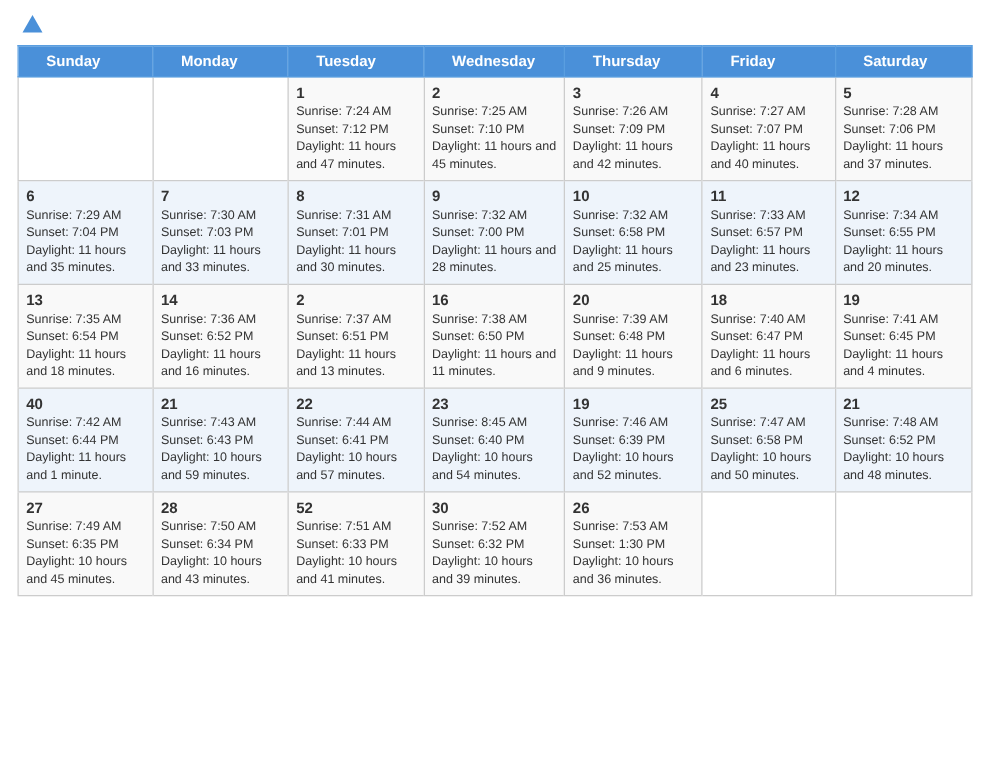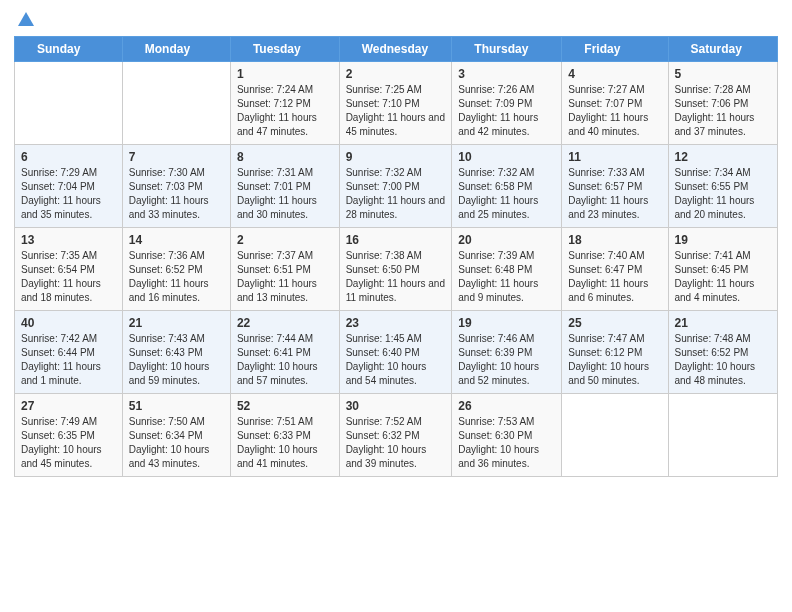--- a/index.html
+++ b/index.html
@@ -260,72 +260,72 @@
 Daylight: 10 hours and 59 minutes.</div>
           </td>
           <td>
             <span class="day-number">22</span>
             <div class="day-detail">Sunrise: 7:44 AM
 Sunset: 6:41 PM
 Daylight: 10 hours and 57 minutes.</div>
           </td>
           <td>
             <span class="day-number">23</span>
-            <div class="day-detail">Sunrise: 1:45 AM
+            <div class="day-detail">Sunrise: 8:45 AM
 Sunset: 6:40 PM
 Daylight: 10 hours and 54 minutes.</div>
           </td>
           <td>
             <span class="day-number">19</span>
             <div class="day-detail">Sunrise: 7:46 AM
 Sunset: 6:39 PM
 Daylight: 10 hours and 52 minutes.</div>
           </td>
           <td>
             <span class="day-number">25</span>
             <div class="day-detail">Sunrise: 7:47 AM
-Sunset: 6:12 PM
+Sunset: 6:58 PM
 Daylight: 10 hours and 50 minutes.</div>
           </td>
           <td>
             <span class="day-number">21</span>
             <div class="day-detail">Sunrise: 7:48 AM
 Sunset: 6:52 PM
 Daylight: 10 hours and 48 minutes.</div>
           </td>
         </tr>
         <tr>
           <td>
             <span class="day-number">27</span>
             <div class="day-detail">Sunrise: 7:49 AM
 Sunset: 6:35 PM
 Daylight: 10 hours and 45 minutes.</div>
           </td>
           <td>
-            <span class="day-number">51</span>
+            <span class="day-number">28</span>
             <div class="day-detail">Sunrise: 7:50 AM
 Sunset: 6:34 PM
 Daylight: 10 hours and 43 minutes.</div>
           </td>
           <td>
             <span class="day-number">52</span>
             <div class="day-detail">Sunrise: 7:51 AM
 Sunset: 6:33 PM
 Daylight: 10 hours and 41 minutes.</div>
           </td>
           <td>
             <span class="day-number">30</span>
             <div class="day-detail">Sunrise: 7:52 AM
 Sunset: 6:32 PM
 Daylight: 10 hours and 39 minutes.</div>
           </td>
           <td>
             <span class="day-number">26</span>
             <div class="day-detail">Sunrise: 7:53 AM
-Sunset: 6:30 PM
+Sunset: 1:30 PM
 Daylight: 10 hours and 36 minutes.</div>
           </td>
           <td class="empty-cell"></td>
           <td class="empty-cell"></td>
         </tr>
       </tbody>
   </table>
 </div>
 
 </body></html>

